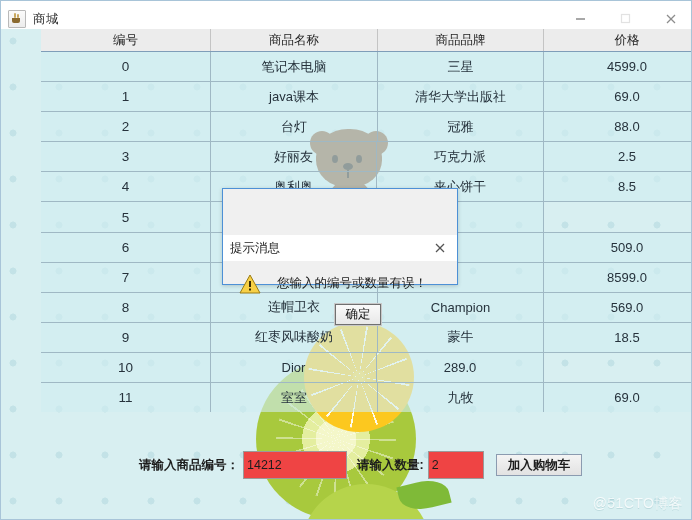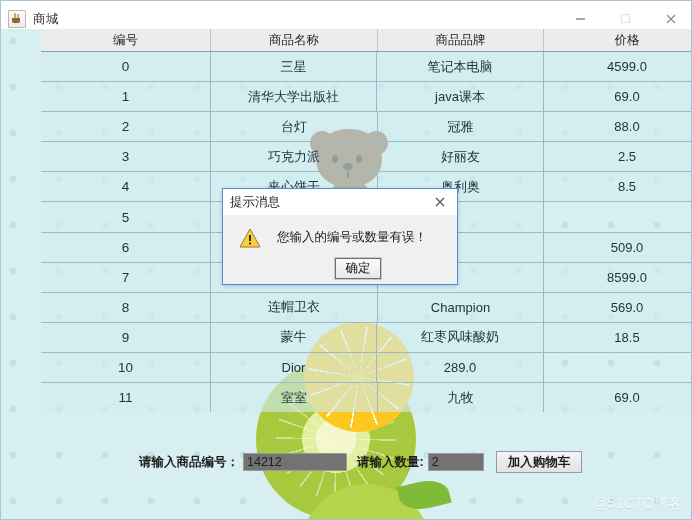--- a/index.html
+++ b/index.html
@@ -332,23 +332,23 @@
     display: flex;
     align-items: center;
   }
   .lbl {
     font-size: 12.5px;
     color: #1d1d1d;
     font-weight: bold;
     white-space: nowrap;
   }
   .txtfield {
-    height: 18px;
+    height: 28px;
     border: 1px solid #9a9a9a;
-    background: #737373;
+    background: #ef4444;
     box-sizing: border-box;
     font-size: 12.5px;
     color: #1d1d1d;
     padding: 8px 3px;
     font-family: "Liberation Sans", sans-serif;
     outline: none;
   }
   .txtfield.wide { width: 104px; margin-left: 4px; margin-right: 10px; }
   .txtfield.narrow { width: 56px; margin-left: 4px; margin-right: 12px; }
   .cart-btn {
@@ -387,20 +387,21 @@
     box-sizing: border-box;
     box-shadow: 0 1px 4px rgba(0,0,0,.18);
   }
   .dlg-title {
     height: 26px;
     background: #ffffff;
     display: flex;
     align-items: center;
     box-sizing: border-box;
     padding-left: 7px;
+    margin-top: 46px;
   }
   .dlg-title-text {
     font-size: 12.5px;
     color: #1b1b1b;
   }
   .dlg-close {
     margin-left: auto;
     width: 34px;
     height: 25px;
     display: flex;
@@ -501,46 +502,46 @@
     <div class="thead">
       <div class="th col0">编号</div>
       <div class="th col1">商品名称</div>
       <div class="th col2">商品品牌</div>
       <div class="th col3">价格</div>
       <div class="th th-pad"></div>
     </div>
     <div class="tbody" id="tbody">
         <div class="tr">
           <div class="td col0 num">0</div>
+          <div class="td col1">笔记本电脑</div>
           <div class="td col2">三星</div>
-          <div class="td col1">笔记本电脑</div>
           <div class="td col3">4599.0</div>
         </div>
         <div class="tr">
           <div class="td col0 num">1</div>
+          <div class="td col1">java课本</div>
           <div class="td col2">清华大学出版社</div>
-          <div class="td col1">java课本</div>
           <div class="td col3">69.0</div>
         </div>
         <div class="tr">
           <div class="td col0 num">2</div>
           <div class="td col1">台灯</div>
           <div class="td col2">冠雅</div>
           <div class="td col3">88.0</div>
         </div>
         <div class="tr">
           <div class="td col0 num">3</div>
+          <div class="td col2">好丽友</div>
           <div class="td col1">巧克力派</div>
-          <div class="td col2">好丽友</div>
           <div class="td col3">2.5</div>
         </div>
         <div class="tr">
           <div class="td col0 num">4</div>
+          <div class="td col2">奥利奥</div>
           <div class="td col1">夹心饼干</div>
-          <div class="td col2">奥利奥</div>
           <div class="td col3">8.5</div>
         </div>
         <div class="tr">
           <div class="td col0 num">5</div>
           <div class="td col1"></div>
           <div class="td col2"></div>
         </div>
         <div class="tr">
           <div class="td col0 num">6</div>
           <div class="td col1"></div>
@@ -554,22 +555,22 @@
           <div class="td col3">8599.0</div>
         </div>
         <div class="tr">
           <div class="td col0 num">8</div>
           <div class="td col1">连帽卫衣</div>
           <div class="td col2">Champion</div>
           <div class="td col3">569.0</div>
         </div>
         <div class="tr">
           <div class="td col0 num">9</div>
+          <div class="td col1">红枣风味酸奶</div>
           <div class="td col2">蒙牛</div>
-          <div class="td col1">红枣风味酸奶</div>
           <div class="td col3">18.5</div>
         </div>
         <div class="tr">
           <div class="td col0 num">10</div>
           <div class="td col2">Dior</div>
           <div class="td col3">289.0</div>
         </div>
         <div class="tr">
           <div class="td col0 num">11</div>
           <div class="td col1">室室</div>

